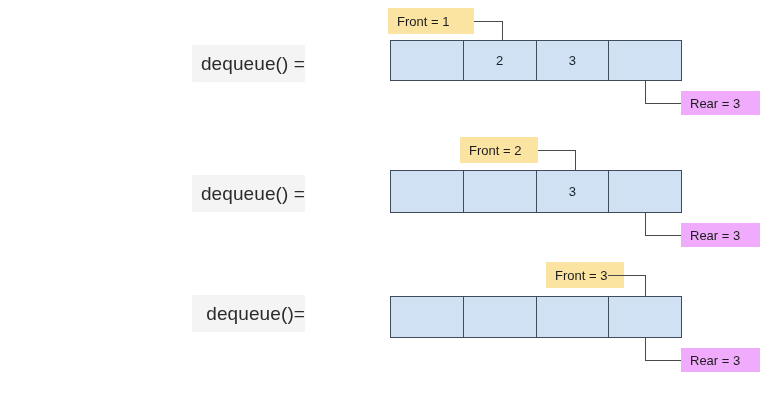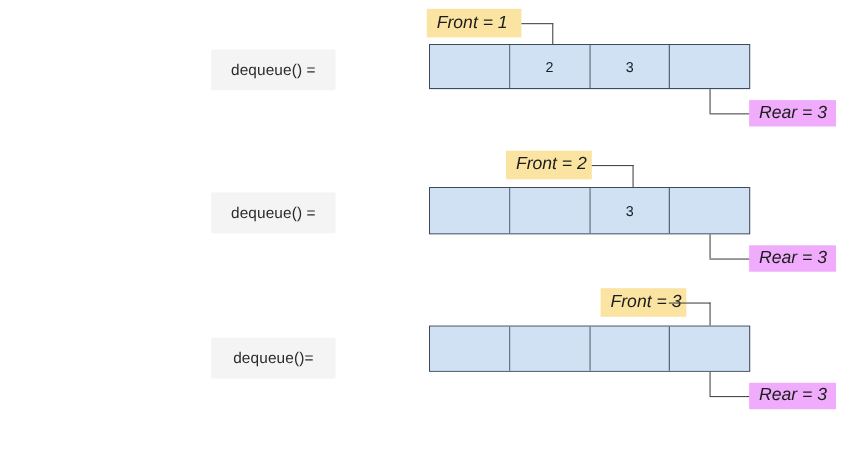--- a/index.html
+++ b/index.html
@@ -27,23 +27,23 @@
   .row {
     position: absolute;
     left: 0;
     width: 768px;
   }
   
   .op-label {
     position: absolute;
     background: #f4f4f4;
     color: #2b2b2b;
-    font-size: 14px;
+    font-size: 19px;
     letter-spacing: 0.1px;
-    text-align: center;
+    text-align: right;
     white-space: nowrap;
     line-height: 37px;
     height: 37px;
     border-radius: 1px;
   }
   
   .queue {
     position: absolute;
     display: flex;
     box-sizing: border-box;
@@ -63,25 +63,24 @@
   }
   .cell:last-child {
     border-right: none;
   }
   
   .badge {
     position: absolute;
     box-sizing: border-box;
     display: flex;
     align-items: center;
-    font-size: 16px;
+    font-size: 13px;
     color: #1c1c1c;
     white-space: nowrap;
     padding-left: 9px;
-    font-style: italic;
   }
   .badge-front {
     background: #fbe3a2;
   }
   .badge-rear {
     background: #f0abfc;
   }
   
   .conn-h {
     position: absolute;
@@ -134,21 +133,21 @@
       <div class="cell"></div>
     </div>
 
     <div class="conn-v" style="left:645px;top:83px;height:22px;"></div>
     <div class="conn-h" style="left:645px;top:105px;width:37px;"></div>
     <div class="badge badge-rear" style="left:681px;top:93px;width:79px;height:24px;">Rear = 3</div>
   </div>
 
   <div class="row" style="top:255px;height:135px;">
 
-    <div class="op-label" style="left:192px;top:52px;width:113px;">dequeue()=</div>
+    <div class="op-label" style="left:192px;top:40px;width:113px;">dequeue()=</div>
 
     <div class="badge badge-front" style="left:530px;top:7px;width:78px;height:26px;margin-left:16px;">Front = 3</div>
     <div class="conn-h" style="left:608px;top:20px;width:38px;"></div>
     <div class="conn-v" style="left:645px;top:20px;height:21px;"></div>
 
     <div class="queue" style="left:390px;top:41px;width:292px;height:42px;">
       <div class="cell"></div>
       <div class="cell"></div>
       <div class="cell"></div>
       <div class="cell"></div>

